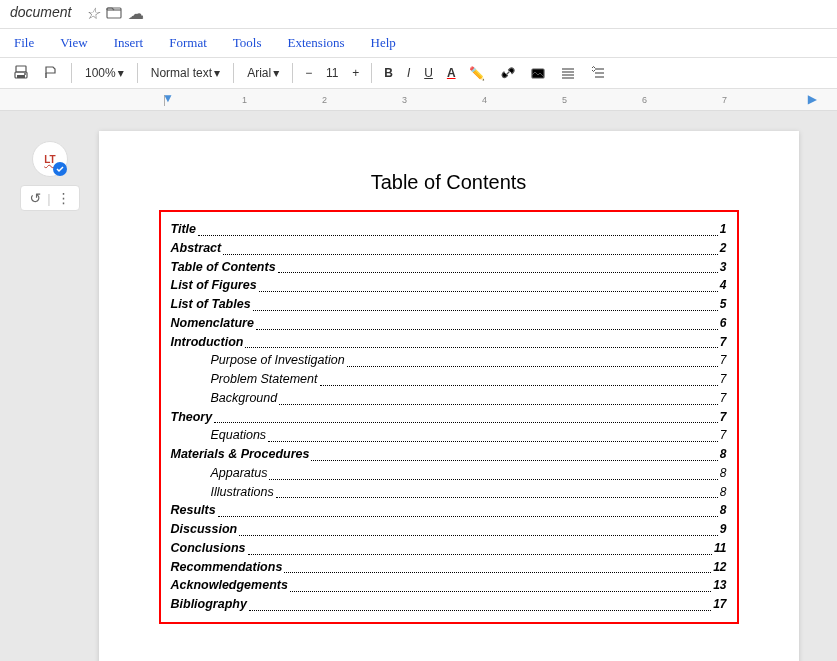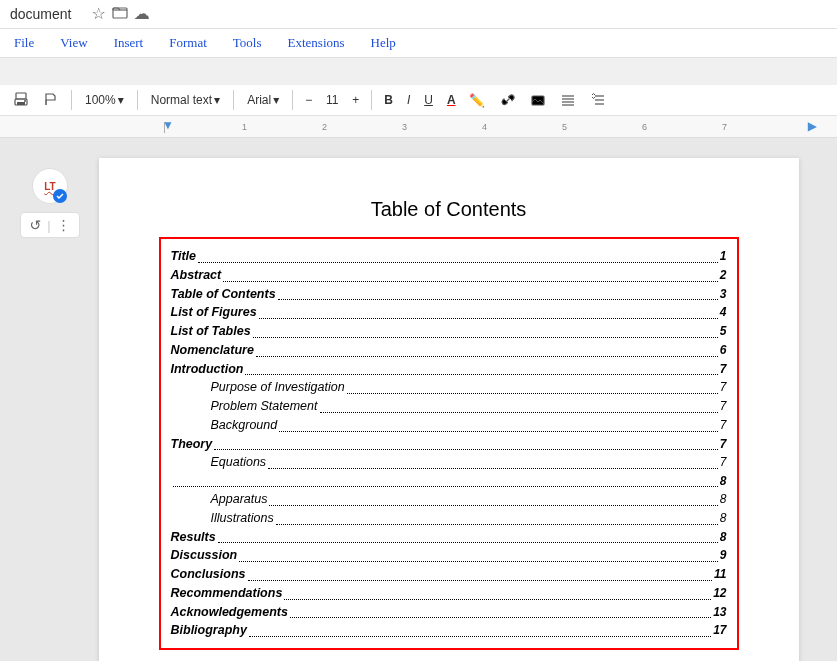--- a/index.html
+++ b/index.html
@@ -3,23 +3,24 @@
   <meta charset="utf-8">
   <style>
     * { margin: 0; padding: 0; box-sizing: border-box; }
     body { font-family: Arial, sans-serif; background: #f0f0f0; font-size: 13px; user-select: none; }
 
     
     .title-bar {
       background: #fff;
       padding: 4px 10px;
       display: flex;
-      align-items: center;
-      gap: 16px;
+      align-items: flex-start;
+      gap: 10px;
       border-bottom: 1px solid #e0e0e0;
+      font-style: italic;
     }
     .title-bar-text { font-size: 14px; color: #333; }
     .title-bar-icons { display: flex; gap: 6px; margin-left: 4px; }
     .title-icon { color: #666; font-size: 16px; cursor: pointer; }
 
     
     .menu-bar {
       background: #fff;
       padding: 4px 10px;
       display: flex;
@@ -32,21 +33,20 @@
     
     .toolbar {
       background: #fff;
       padding: 4px 8px;
       display: flex;
       align-items: center;
       gap: 4px;
       border-bottom: 1px solid #e0e0e0;
       flex-wrap: nowrap;
       overflow: hidden;
-      margin-top: 27px;
     }
     .toolbar-btn {
       background: none;
       border: none;
       padding: 3px 5px;
       cursor: pointer;
       border-radius: 3px;
       display: flex;
       align-items: center;
       gap: 2px;
@@ -425,20 +425,21 @@
           <span class="toc-title">Theory</span>
           <span class="toc-dots"></span>
           <span class="toc-page">7</span>
         </div>
         <div class="toc-entry indented">
           <span class="toc-title">Equations</span>
           <span class="toc-dots"></span>
           <span class="toc-page">7</span>
         </div>
         <div class="toc-entry bold">
+          <span class="toc-title">Materials &amp; Procedures</span>
           <span class="toc-dots"></span>
           <span class="toc-page">8</span>
         </div>
         <div class="toc-entry indented">
           <span class="toc-title">Apparatus</span>
           <span class="toc-dots"></span>
           <span class="toc-page">8</span>
         </div>
         <div class="toc-entry indented">
           <span class="toc-title">Illustrations</span>

